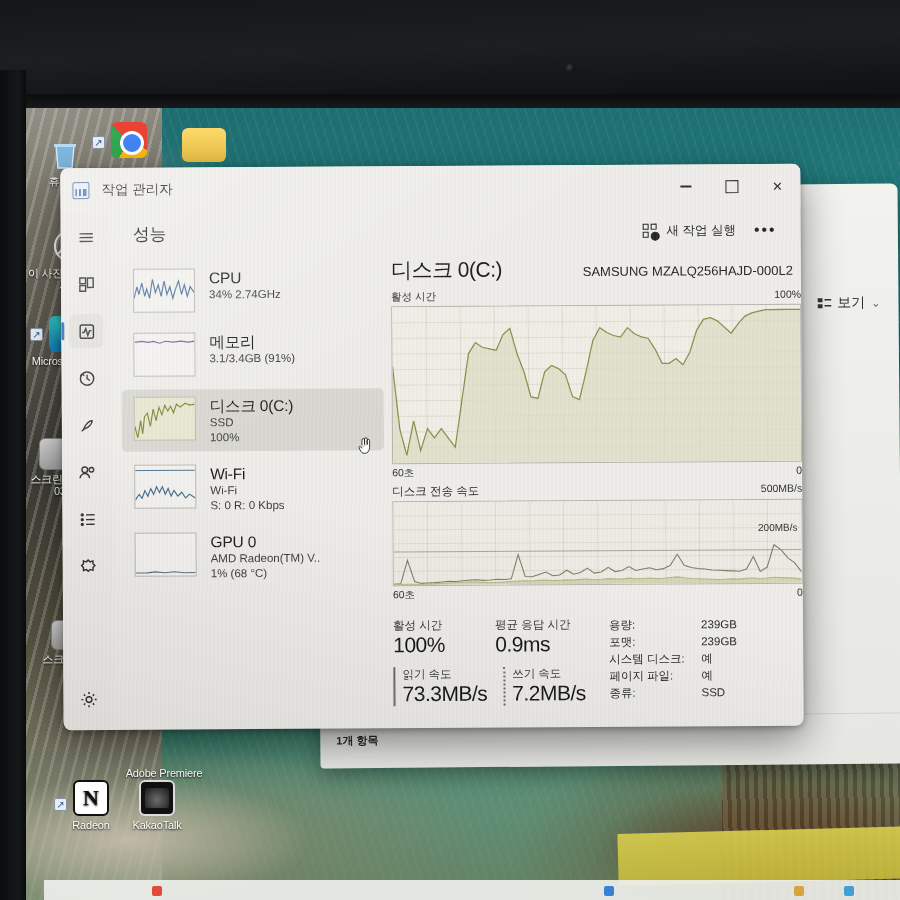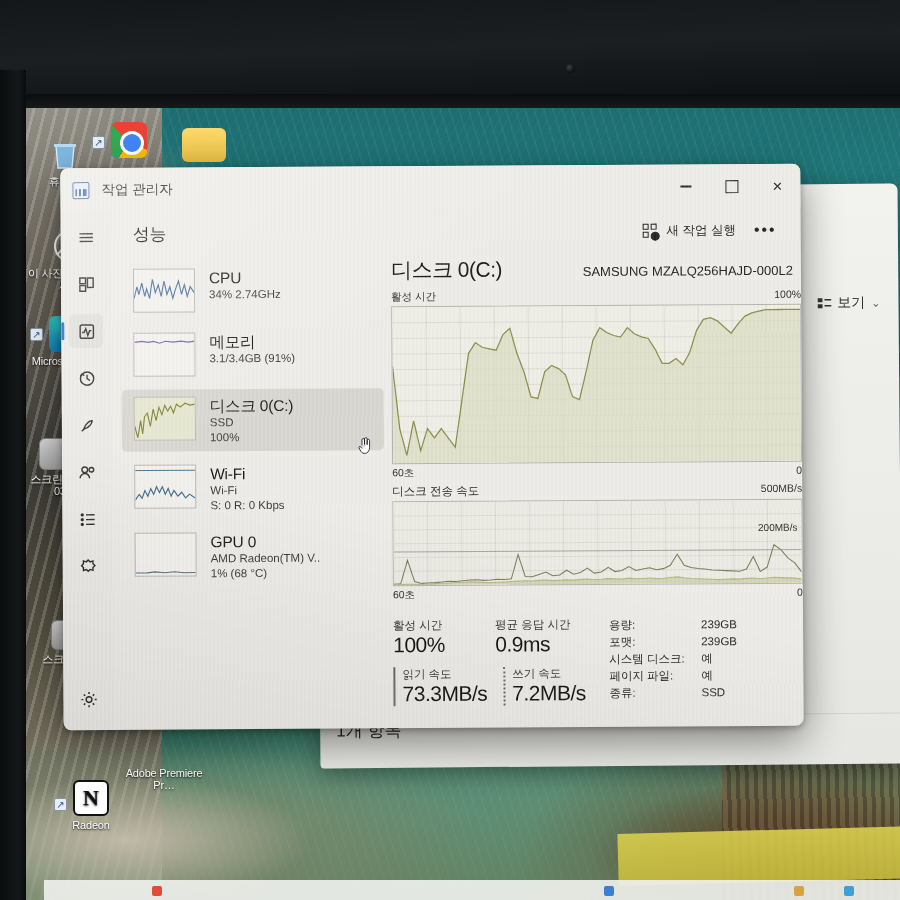--- a/index.html
+++ b/index.html
@@ -106,21 +106,21 @@
   .bg-window{
     position:absolute; left:318px; top:186px; width:582px; height:580px;
     background:linear-gradient(180deg,#f2f2ef,#e6e6e2);
     border-radius:7px 7px 4px 4px; box-shadow:0 6px 22px rgba(0,0,0,.35);
     transform:rotate(-.5deg); overflow:hidden;
   }
   .bg-view{ position:absolute; right:18px; top:110px; font-size:14px; color:#2b2b2b;
     display:flex; align-items:center; gap:6px; }
   .bg-tree{ position:absolute; left:16px; bottom:64px; font-size:13px; color:#1f1f1f;
     display:flex; align-items:center; gap:7px; }
-  .bg-status{ position:absolute; left:16px; bottom:26px; font-size:17px; color:#2a2a2a; }
+  .bg-status{ position:absolute; left:16px; bottom:20px; font-size:11px; color:#2a2a2a;font-weight:bold; }
   .bg-sep{ position:absolute; left:0; right:0; bottom:50px; height:1px; background:#d2d2cd; }
   .net-ico{ width:16px;height:13px;border:1.5px solid #4a6b8a;border-radius:2px;
     background:linear-gradient(180deg,#7fb2d8,#4a80ac); display:inline-block; }
   .chev{ font-size:11px; color:#555; }
 
   
   .tm{
     position:absolute; left:62px; top:166px; width:740px; height:562px;
     background:#edece8; border-radius:8px;
     box-shadow:0 14px 40px rgba(0,0,0,.45), 0 2px 6px rgba(0,0,0,.3);
@@ -287,20 +287,24 @@
       <span class="gly ic-pr" style="opacity:.0;"></span>
       <span class="lbl">Adobe Premiere Pr…</span>
     </div>
 
     <div class="dicon" style="left:32px;top:680px;">
       <span class="gly ic-notion">N</span>
       <span class="shortcut-arrow" style="bottom:20px;">↗</span>
       <span class="lbl">Radeon</span>
     </div>
 
+    <div class="dicon" style="left:98px;top:680px;">
+      <span class="gly ic-kakao"></span>
+      <span class="lbl">KakaoTalk</span>
+    </div>
 
     <div class="taskbar">
       <span class="tb-ico" style="left:108px;background:#e04b3a;"></span>
       <span class="tb-ico" style="left:560px;background:#3b7fd4;"></span>
       <span class="tb-ico" style="left:750px;background:#d8a23c;"></span>
       <span class="tb-ico" style="left:800px;background:#3fa0d8;"></span>
     </div>
   </div>
 
   <div class="bg-window">

